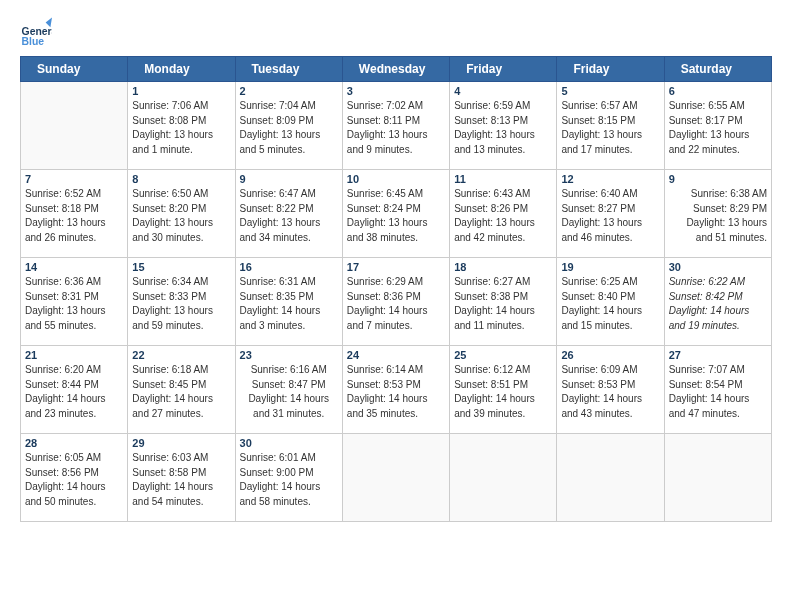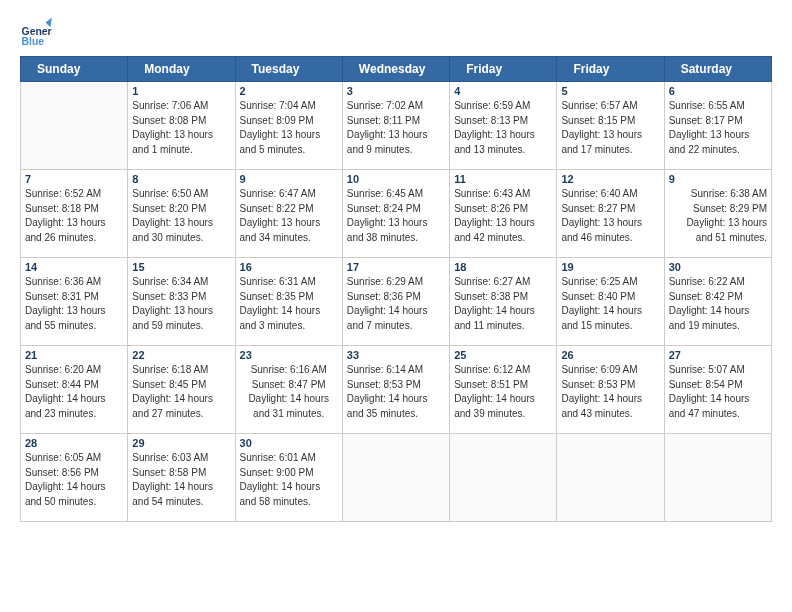--- a/index.html
+++ b/index.html
@@ -252,21 +252,21 @@
         </td>
         <td>
           <span class="day-num">19</span>
           <div class="cell-content" style="white-space: pre-line;">Sunrise: 6:25 AM
 Sunset: 8:40 PM
 Daylight: 14 hours
 and 15 minutes.</div>
         </td>
         <td>
           <span class="day-num">30</span>
-          <div class="cell-content" style="white-space: pre-line;">Sunrise: 6:22 AM
+          <div class="cell-content" style="white-space: pre-line; font-style: italic;">Sunrise: 6:22 AM
 Sunset: 8:42 PM
 Daylight: 14 hours
 and 19 minutes.</div>
         </td>
       </tr>
       <tr>
         <td>
           <span class="day-num">21</span>
           <div class="cell-content" style="white-space: pre-line;">Sunrise: 6:20 AM
 Sunset: 8:44 PM
@@ -281,21 +281,21 @@
 and 27 minutes.</div>
         </td>
         <td>
           <span class="day-num">23</span>
           <div class="cell-content" style="white-space: pre-line; text-align: center;">Sunrise: 6:16 AM
 Sunset: 8:47 PM
 Daylight: 14 hours
 and 31 minutes.</div>
         </td>
         <td>
-          <span class="day-num">33</span>
+          <span class="day-num">24</span>
           <div class="cell-content" style="white-space: pre-line;">Sunrise: 6:14 AM
 Sunset: 8:53 PM
 Daylight: 14 hours
 and 35 minutes.</div>
         </td>
         <td>
           <span class="day-num">25</span>
           <div class="cell-content" style="white-space: pre-line;">Sunrise: 6:12 AM
 Sunset: 8:51 PM
 Daylight: 14 hours
@@ -303,21 +303,21 @@
         </td>
         <td>
           <span class="day-num">26</span>
           <div class="cell-content" style="white-space: pre-line;">Sunrise: 6:09 AM
 Sunset: 8:53 PM
 Daylight: 14 hours
 and 43 minutes.</div>
         </td>
         <td>
           <span class="day-num">27</span>
-          <div class="cell-content" style="white-space: pre-line;">Sunrise: 5:07 AM
+          <div class="cell-content" style="white-space: pre-line;">Sunrise: 7:07 AM
 Sunset: 8:54 PM
 Daylight: 14 hours
 and 47 minutes.</div>
         </td>
       </tr>
       <tr>
         <td>
           <span class="day-num">28</span>
           <div class="cell-content" style="white-space: pre-line;">Sunrise: 6:05 AM
 Sunset: 8:56 PM

